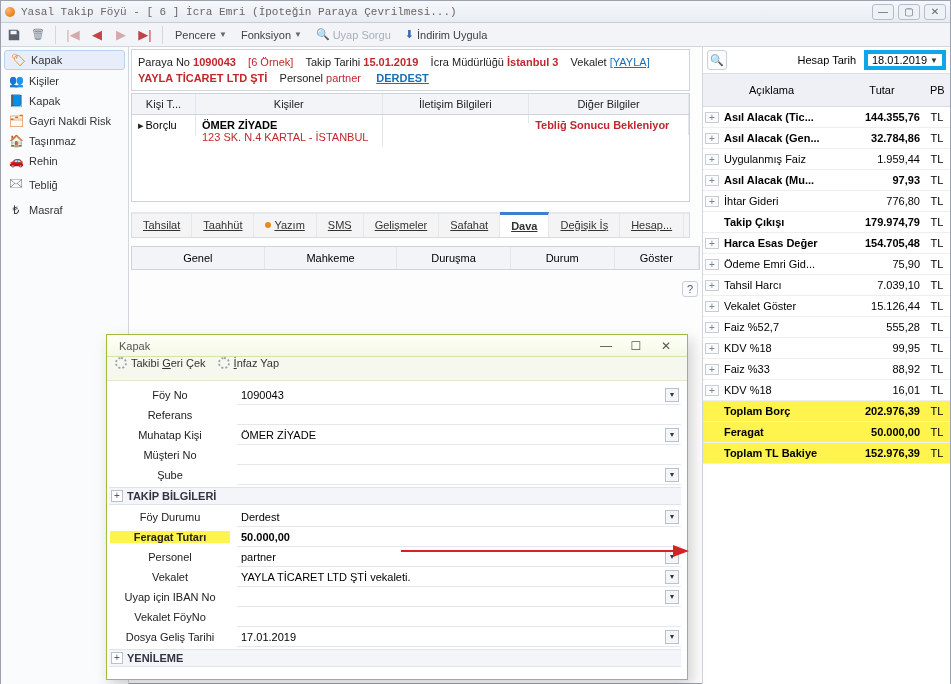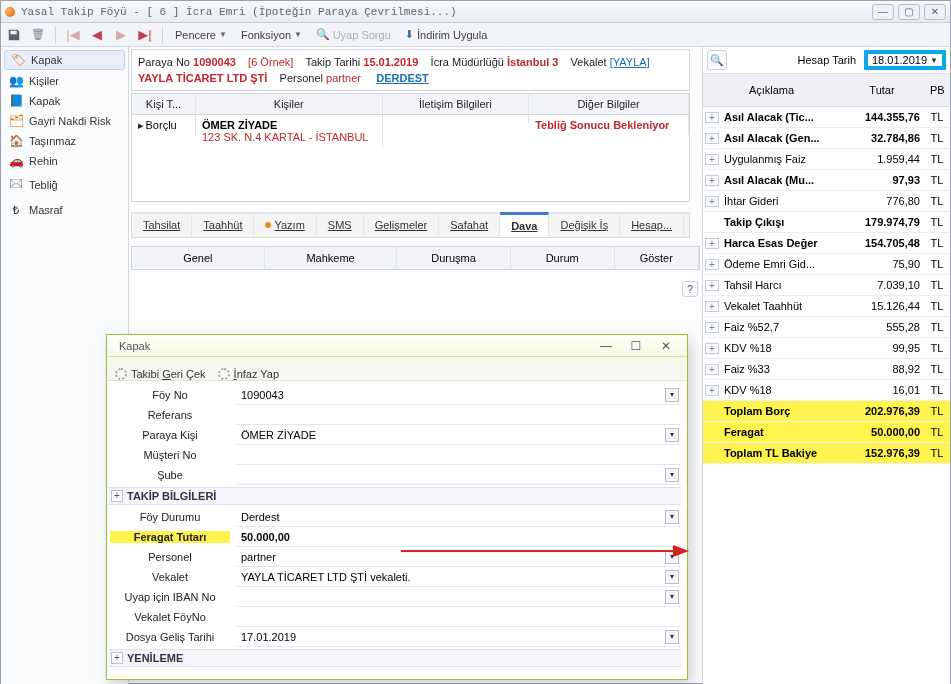--- a/index.html
+++ b/index.html
@@ -207,21 +207,21 @@
   .modal-title{
     height:22px; background:linear-gradient(#fefff8,#f4f9e5);
     border-bottom:1px solid #d6e2a8;
     display:flex; align-items:center; padding:0 6px; color:#555;
   }
   .modal-title .orange-dot{margin-right:6px;}
   .modal-title .ttxt{flex:1;}
   .mwin-btn{width:30px; text-align:center; font-size:12px; color:#555;}
   .modal-tb{
     height:24px; background:#f6f8f0; border-bottom:1px solid #e2e8ce;
-    display:flex; align-items:flex-end; gap:12px; padding:0 8px;
+    display:flex; align-items:flex-start; gap:12px; padding:0 8px;
   }
   .modal-tb .mitem{display:flex; align-items:center; gap:4px; color:#333;}
   .spinner{
     width:12px;height:12px;border:2px dotted #9aa2b0;border-radius:6px;display:inline-block;
   }
   .mbody{
     padding:4px 6px 4px 2px;
     position:relative;
     height: calc(346px - 22px - 24px);
     overflow:hidden;
@@ -477,21 +477,21 @@
             <span class="pb">TL</span>
           </div>
           <div class="rp-row">
             <span class="exp">+</span>
             <span class="name">Tahsil Harcı</span>
             <span class="amt">7.039,10</span>
             <span class="pb">TL</span>
           </div>
           <div class="rp-row">
             <span class="exp">+</span>
-            <span class="name">Vekalet Taahhüt</span>
+            <span class="name">Vekalet Göster</span>
             <span class="amt">15.126,44</span>
             <span class="pb">TL</span>
           </div>
           <div class="rp-row">
             <span class="exp">+</span>
             <span class="name">Faiz  %52,7</span>
             <span class="amt">555,28</span>
             <span class="pb">TL</span>
           </div>
           <div class="rp-row">
@@ -560,21 +560,21 @@
             <span class="dd">▾</span>
           </div>
       </div>
       <div class="formrow">
         <div class="flab">Referans</div>
         <div class="fval">
             <span></span>
           </div>
       </div>
       <div class="formrow">
-        <div class="flab">Paraya Kişi</div>
+        <div class="flab">Muhatap Kişi</div>
         <div class="fval">
             <span>ÖMER ZİYADE</span>
             <span class="dd">▾</span>
           </div>
       </div>
       <div class="formrow">
         <div class="flab">Müşteri No</div>
         <div class="fval">
             <span></span>
           </div>

